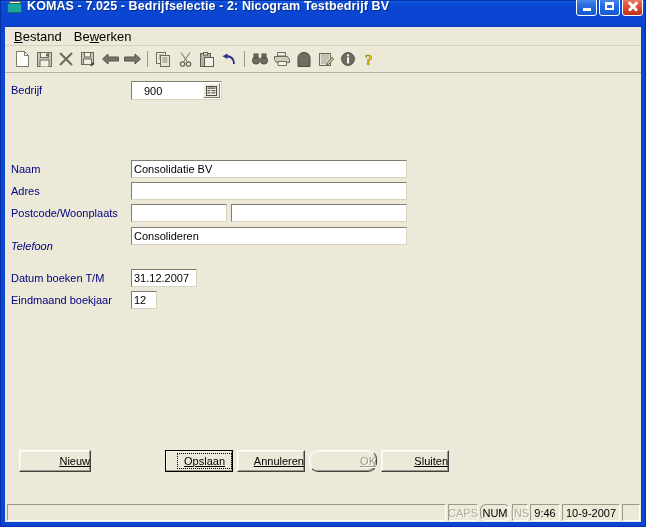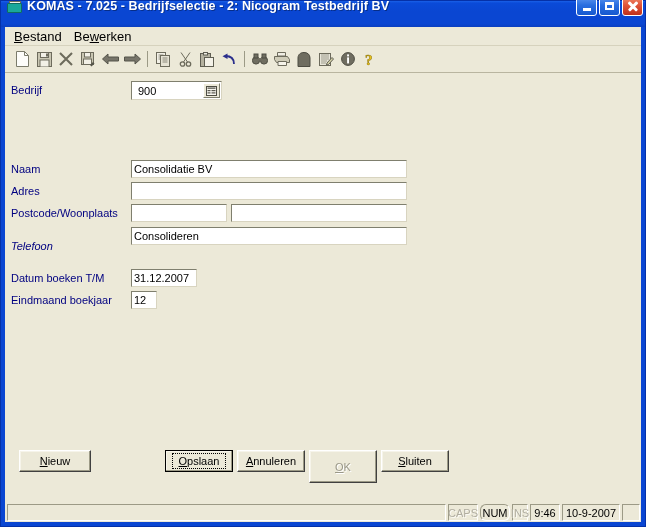--- a/index.html
+++ b/index.html
@@ -173,21 +173,21 @@
     background: #ffffff;
     border: 1px solid #7f7f6e;
     border-right-color: #d8d4c0;
     border-bottom-color: #d8d4c0;
     display: flex;
     align-items: center;
   }
   .lookup-wrap .val {
     flex: 1 1 auto;
     font-size: 11px;
-    padding-left: 6px;
+    padding-left: 12px;
     line-height: 14px;
   }
   .lookup-btn {
     width: 17px; height: 15px;
     margin-right: 1px;
     box-sizing: border-box;
     background: #ECE9D8;
     border: 1px solid;
     border-color: #ffffff #7f7f6e #7f7f6e #ffffff;
     display: flex; align-items: center; justify-content: center;
@@ -198,22 +198,23 @@
   .btn {
     position: absolute;
     box-sizing: border-box;
     background: #ECE9D8;
     border: 1px solid;
     border-color: #ffffff #404040 #404040 #ffffff;
     box-shadow: inset -1px -1px 0 #9c9a86, inset 1px 1px 0 #f6f4ea;
     font-family: "Liberation Sans", sans-serif;
     font-size: 11px;
     color: #000;
-    display: flex; align-items: center; justify-content: center;
+    display: flex; align-items: center; justify-content: flex-end;
     cursor: default;
+    text-decoration: underline;
   }
   .btn.default {
     border: 1px solid #000000;
   }
   .btn.default .inner {
     border: 1px dotted #000;
     padding: 1px 6px;
     margin: 0;
   }
   .btn.disabled { color: #9a9888; text-shadow: 1px 1px 0 #ffffff; }
@@ -443,21 +444,21 @@
       </div>
 
       <div class="btn default" style="left:160px; top:377px; width:68px; height:22px;">
         <span class="inner"><u>O</u>pslaan</span>
       </div>
 
       <div class="btn" style="left:232px; top:377px; width:68px; height:22px;">
         <span><u>A</u>nnuleren</span>
       </div>
 
-      <div class="btn disabled" style="left:304px; top:377px; width:68px; height:33px;">
+      <div class="btn disabled" style="left:304px; top:377px; width:68px; height:22px;border-radius:9px;">
         <span><u>O</u>K</span>
       </div>
 
       <div class="btn" style="left:376px; top:377px; width:68px; height:22px;">
         <span><u>S</u>luiten</span>
       </div>
     </div>
 
     <div class="statusbar">
       <div class="sb-panel grow"></div>

